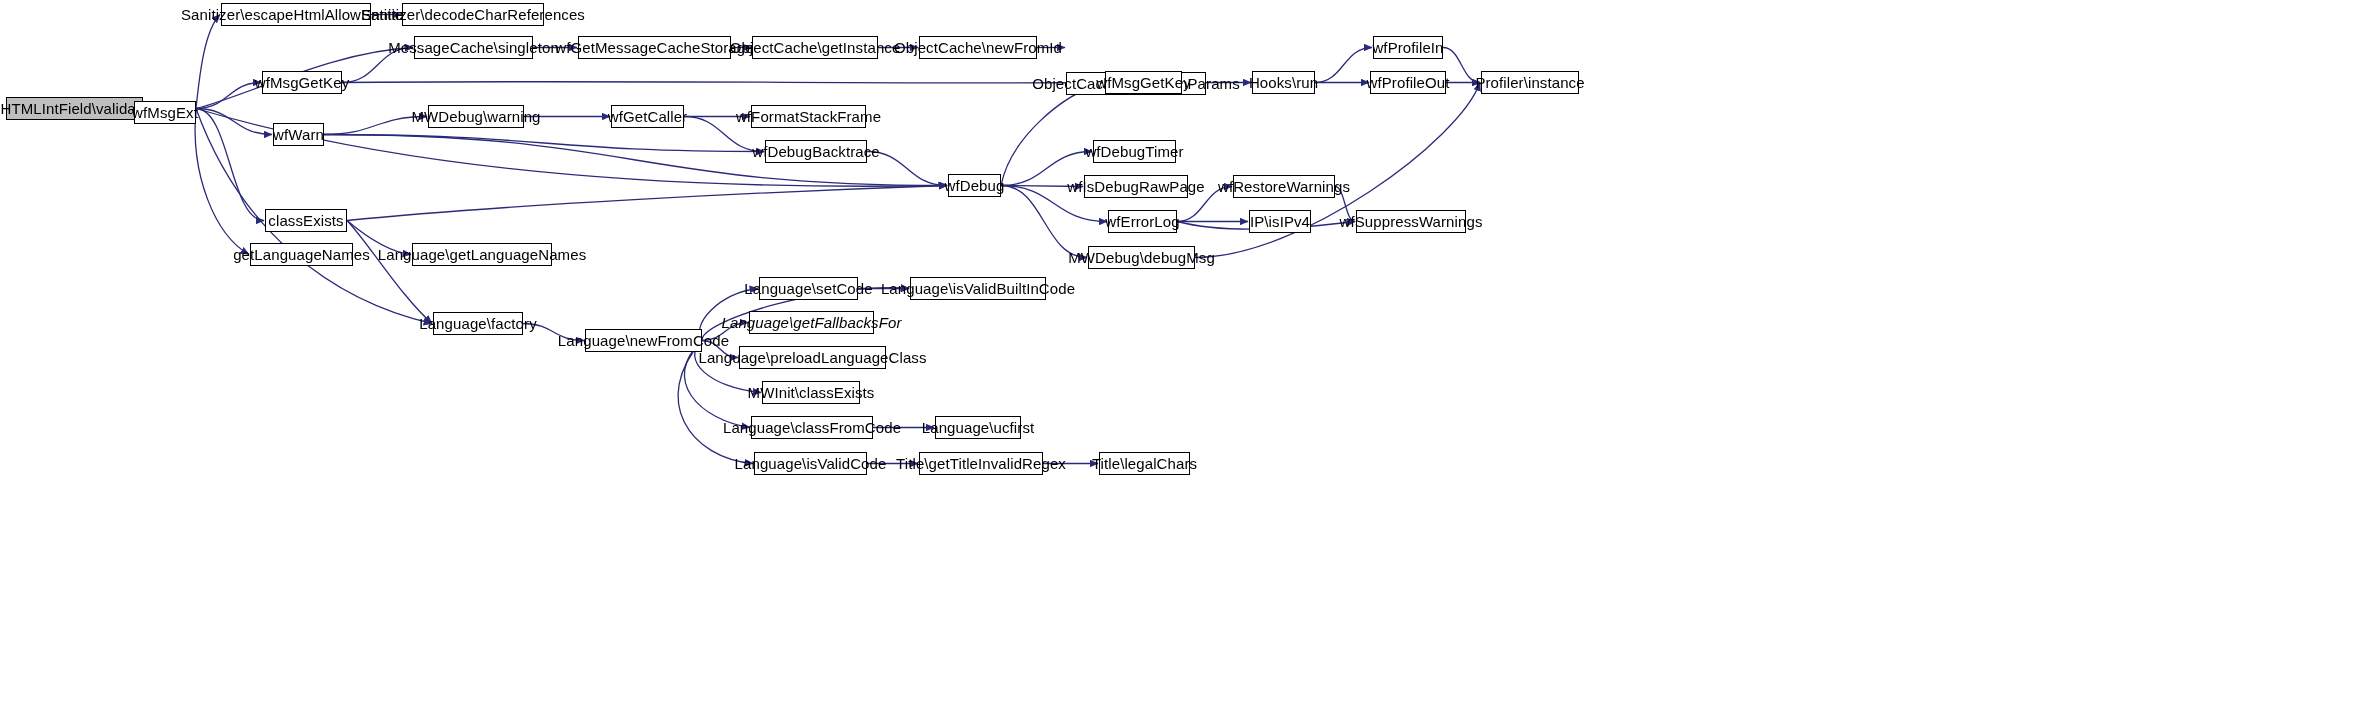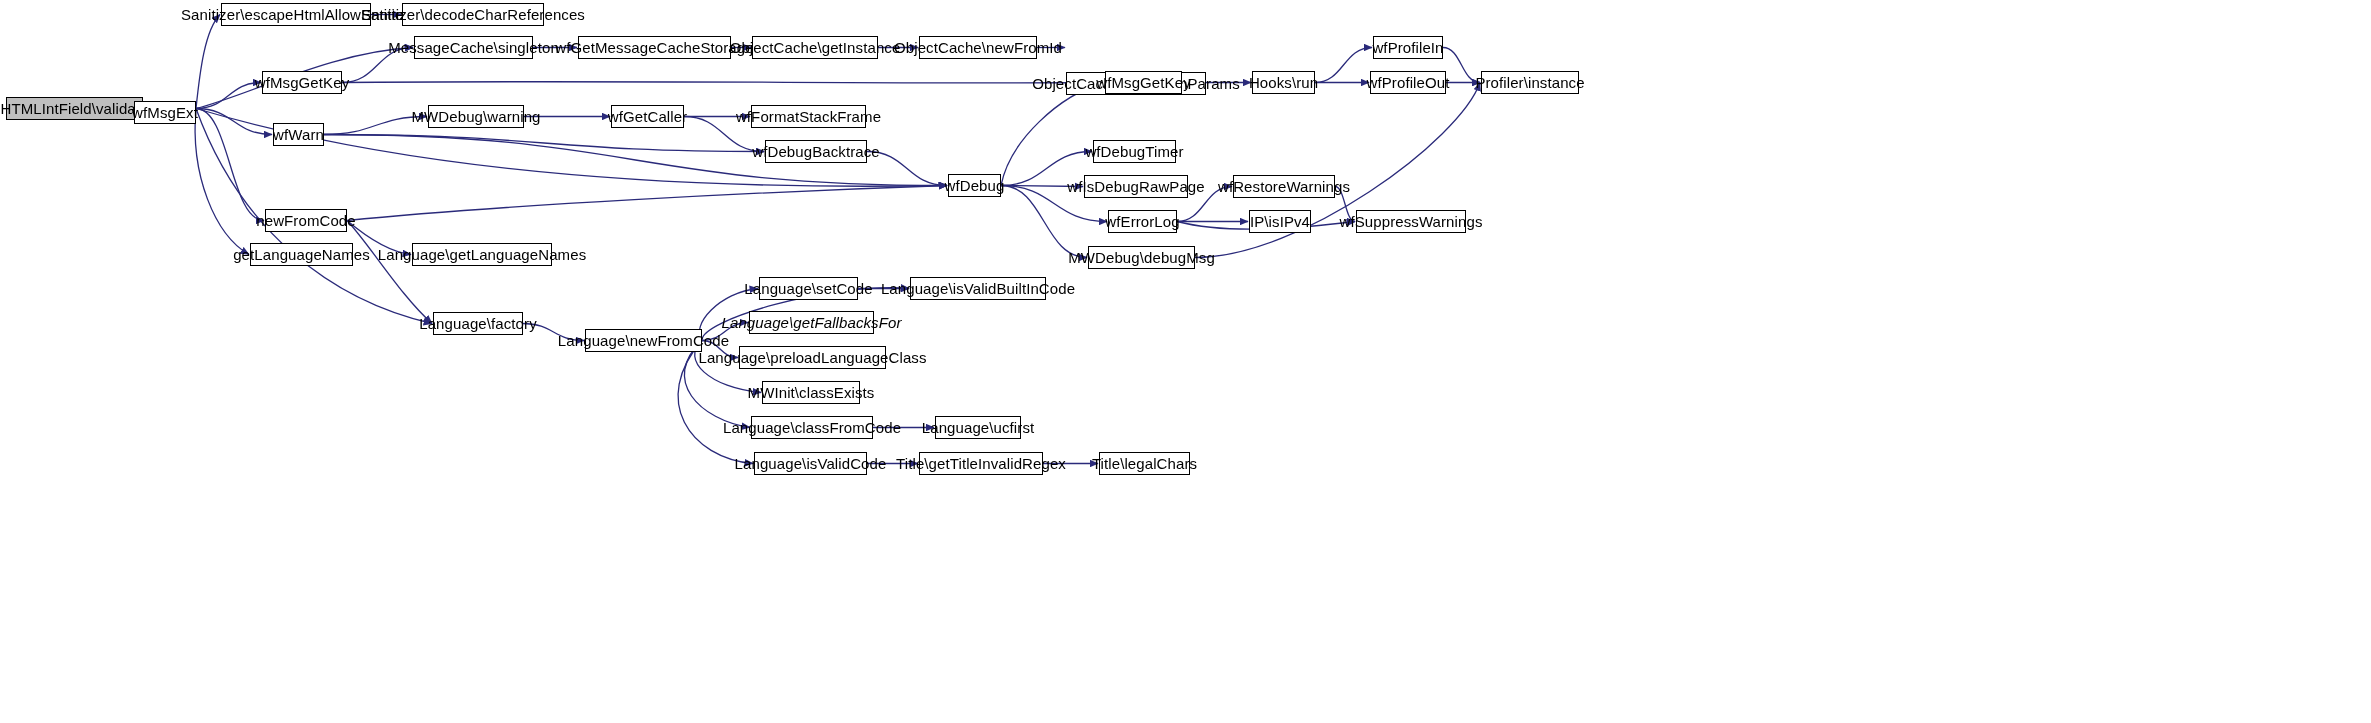--- a/index.html
+++ b/index.html
@@ -132,21 +132,21 @@
       <div class="node thick" style="left: 1481px; top: 71px; width: 98px; height: 23px;">Profiler\instance</div>
       <div class="node thick" style="left: 428px; top: 105px; width: 96px; height: 23px;">MWDebug\warning</div>
       <div class="node" style="left: 611px; top: 105px; width: 73px; height: 23px;">wfGetCaller</div>
       <div class="node" style="left: 751px; top: 105px; width: 115px; height: 23px;">wfFormatStackFrame</div>
       <div class="node" style="left: 273px; top: 123px; width: 51px; height: 23px;">wfWarn</div>
       <div class="node" style="left: 765px; top: 140px; width: 102px; height: 23px;">wfDebugBacktrace</div>
       <div class="node" style="left: 1093px; top: 140px; width: 83px; height: 23px;">wfDebugTimer</div>
       <div class="node" style="left: 948px; top: 174px; width: 53px; height: 23px;">wfDebug</div>
       <div class="node" style="left: 1084px; top: 175px; width: 104px; height: 23px;">wfIsDebugRawPage</div>
       <div class="node" style="left: 1233px; top: 175px; width: 102px; height: 23px;">wfRestoreWarnings</div>
-      <div class="node" style="left: 265px; top: 209px; width: 82px; height: 23px;">newFromCode</div>
+      <div class="node" style="left: 265px; top: 209px; width: 82px; height: 23px;">classExists</div>
       <div class="node" style="left: 1108px; top: 210px; width: 69px; height: 23px;">wfErrorLog</div>
       <div class="node thick" style="left: 1249px; top: 210px; width: 62px; height: 23px;">IP\isIPv4</div>
       <div class="node" style="left: 1356px; top: 210px; width: 110px; height: 23px;">wfSuppressWarnings</div>
       <div class="node" style="left: 250px; top: 243px; width: 103px; height: 23px;">getLanguageNames</div>
       <div class="node thick" style="left: 412px; top: 243px; width: 140px; height: 23px;">Language\getLanguageNames</div>
       <div class="node thick" style="left: 1088px; top: 246px; width: 107px; height: 23px;">MWDebug\debugMsg</div>
       <div class="node thick" style="left: 759px; top: 277px; width: 99px; height: 23px;">Language\setCode</div>
       <div class="node thick" style="left: 910px; top: 277px; width: 136px; height: 23px;">Language\isValidBuiltInCode</div>
       <div class="node thick" style="left: 749px; top: 311px; width: 125px; height: 23px; font-style: italic;">Language\getFallbacksFor</div>
       <div class="node thick" style="left: 433px; top: 312px; width: 90px; height: 23px;">Language\factory</div>

